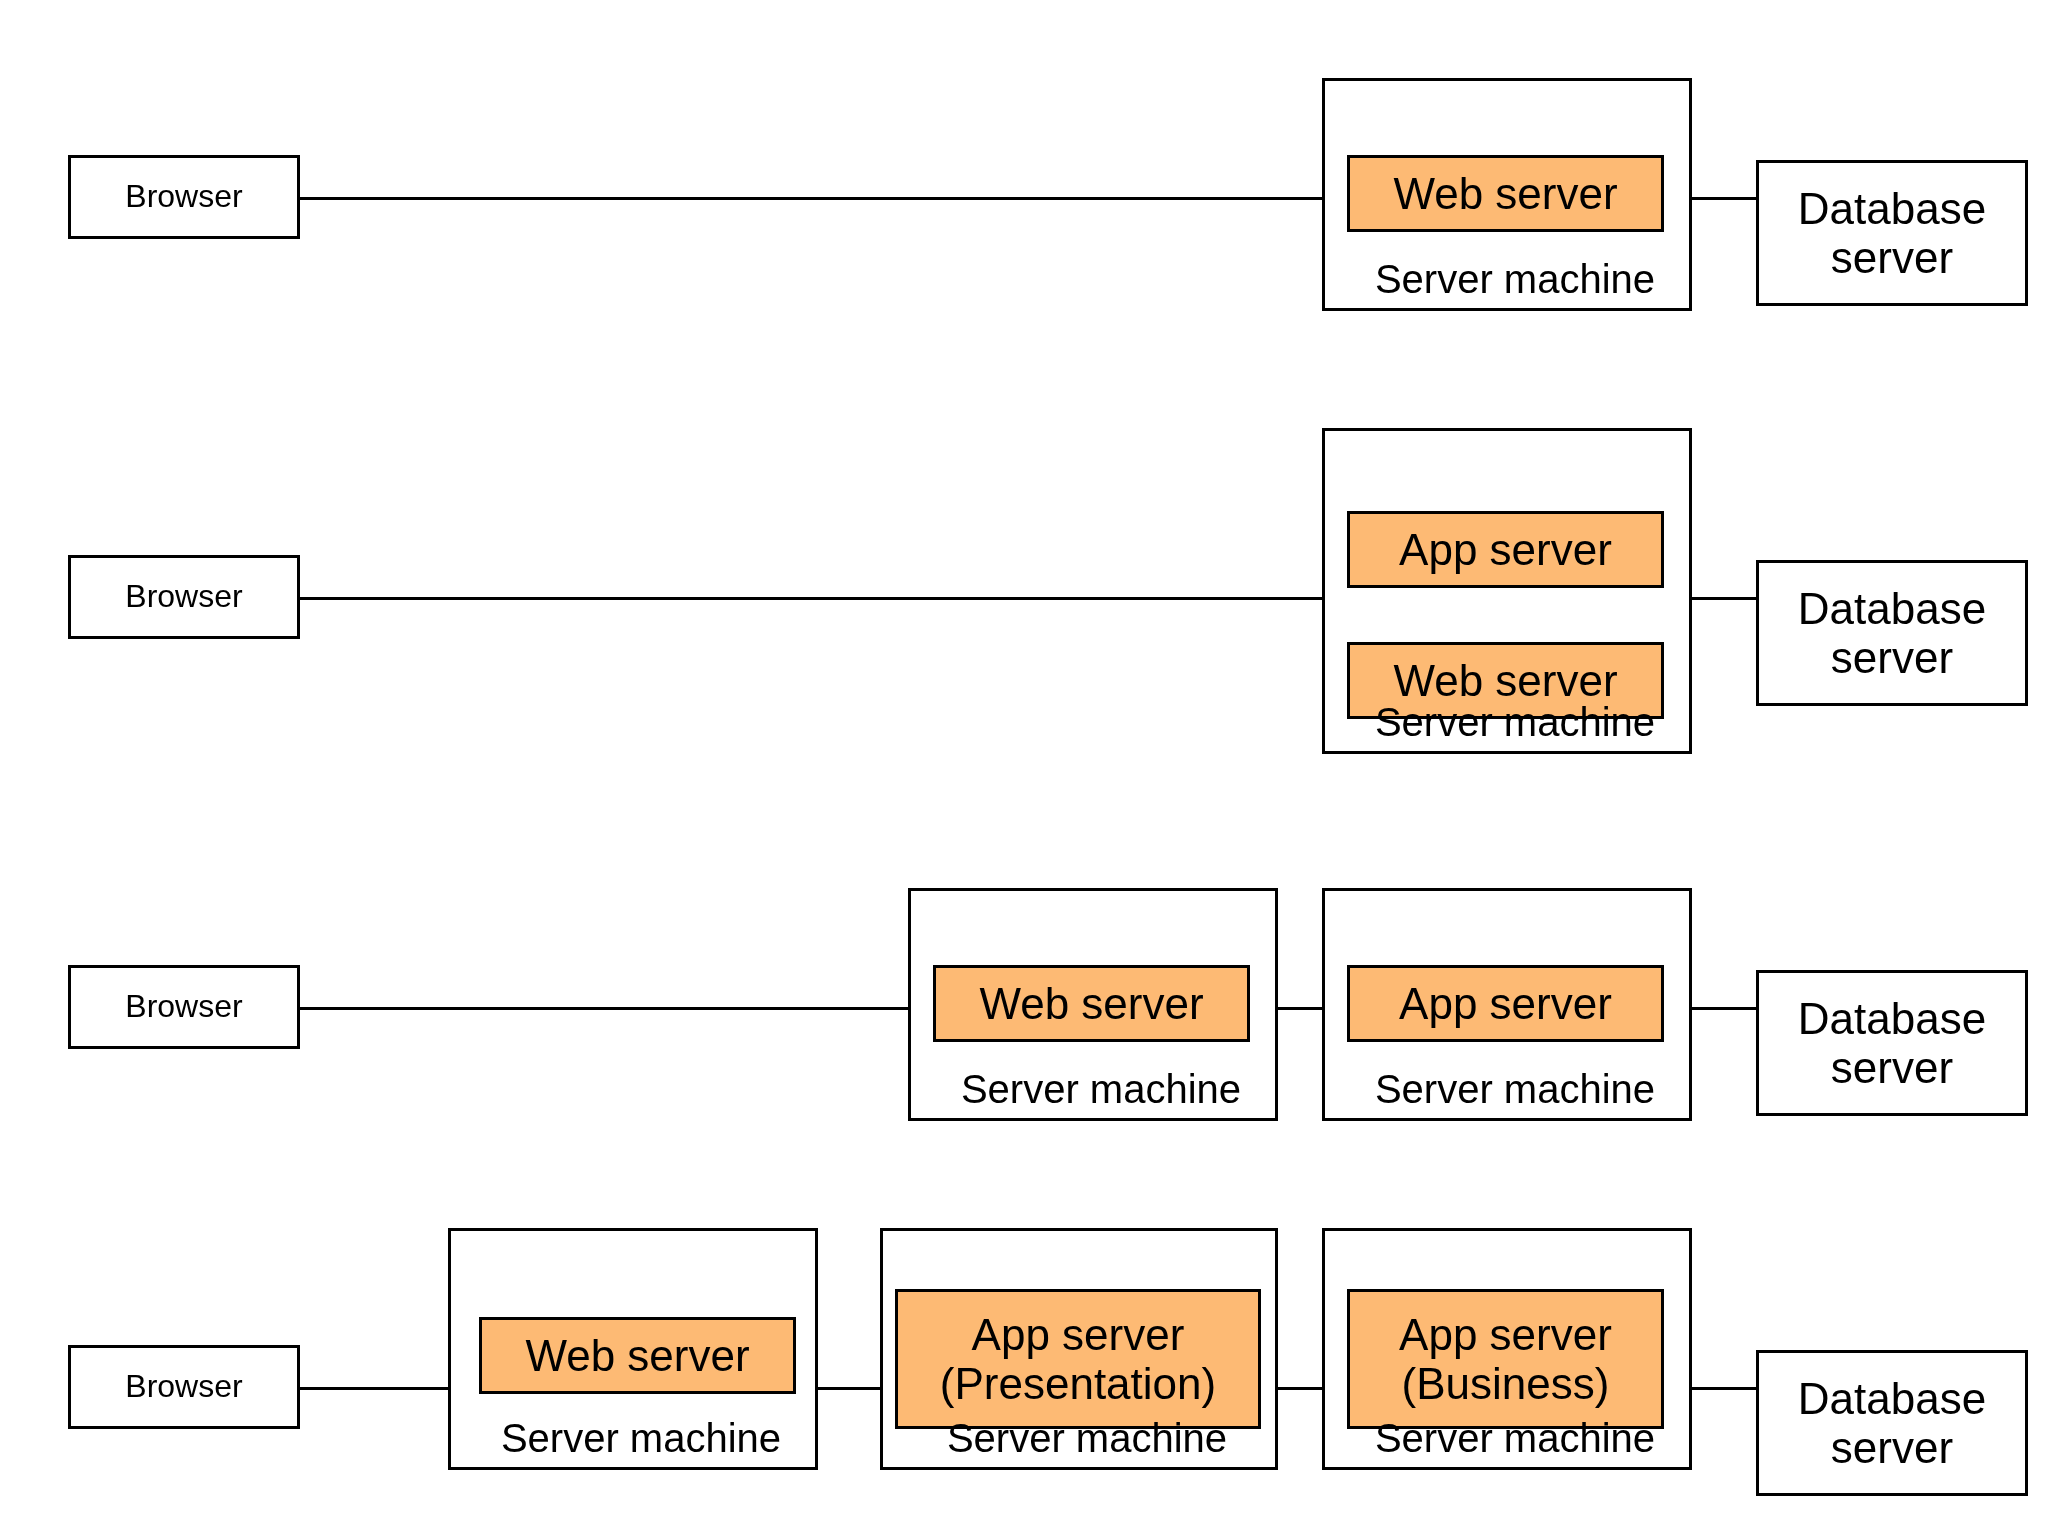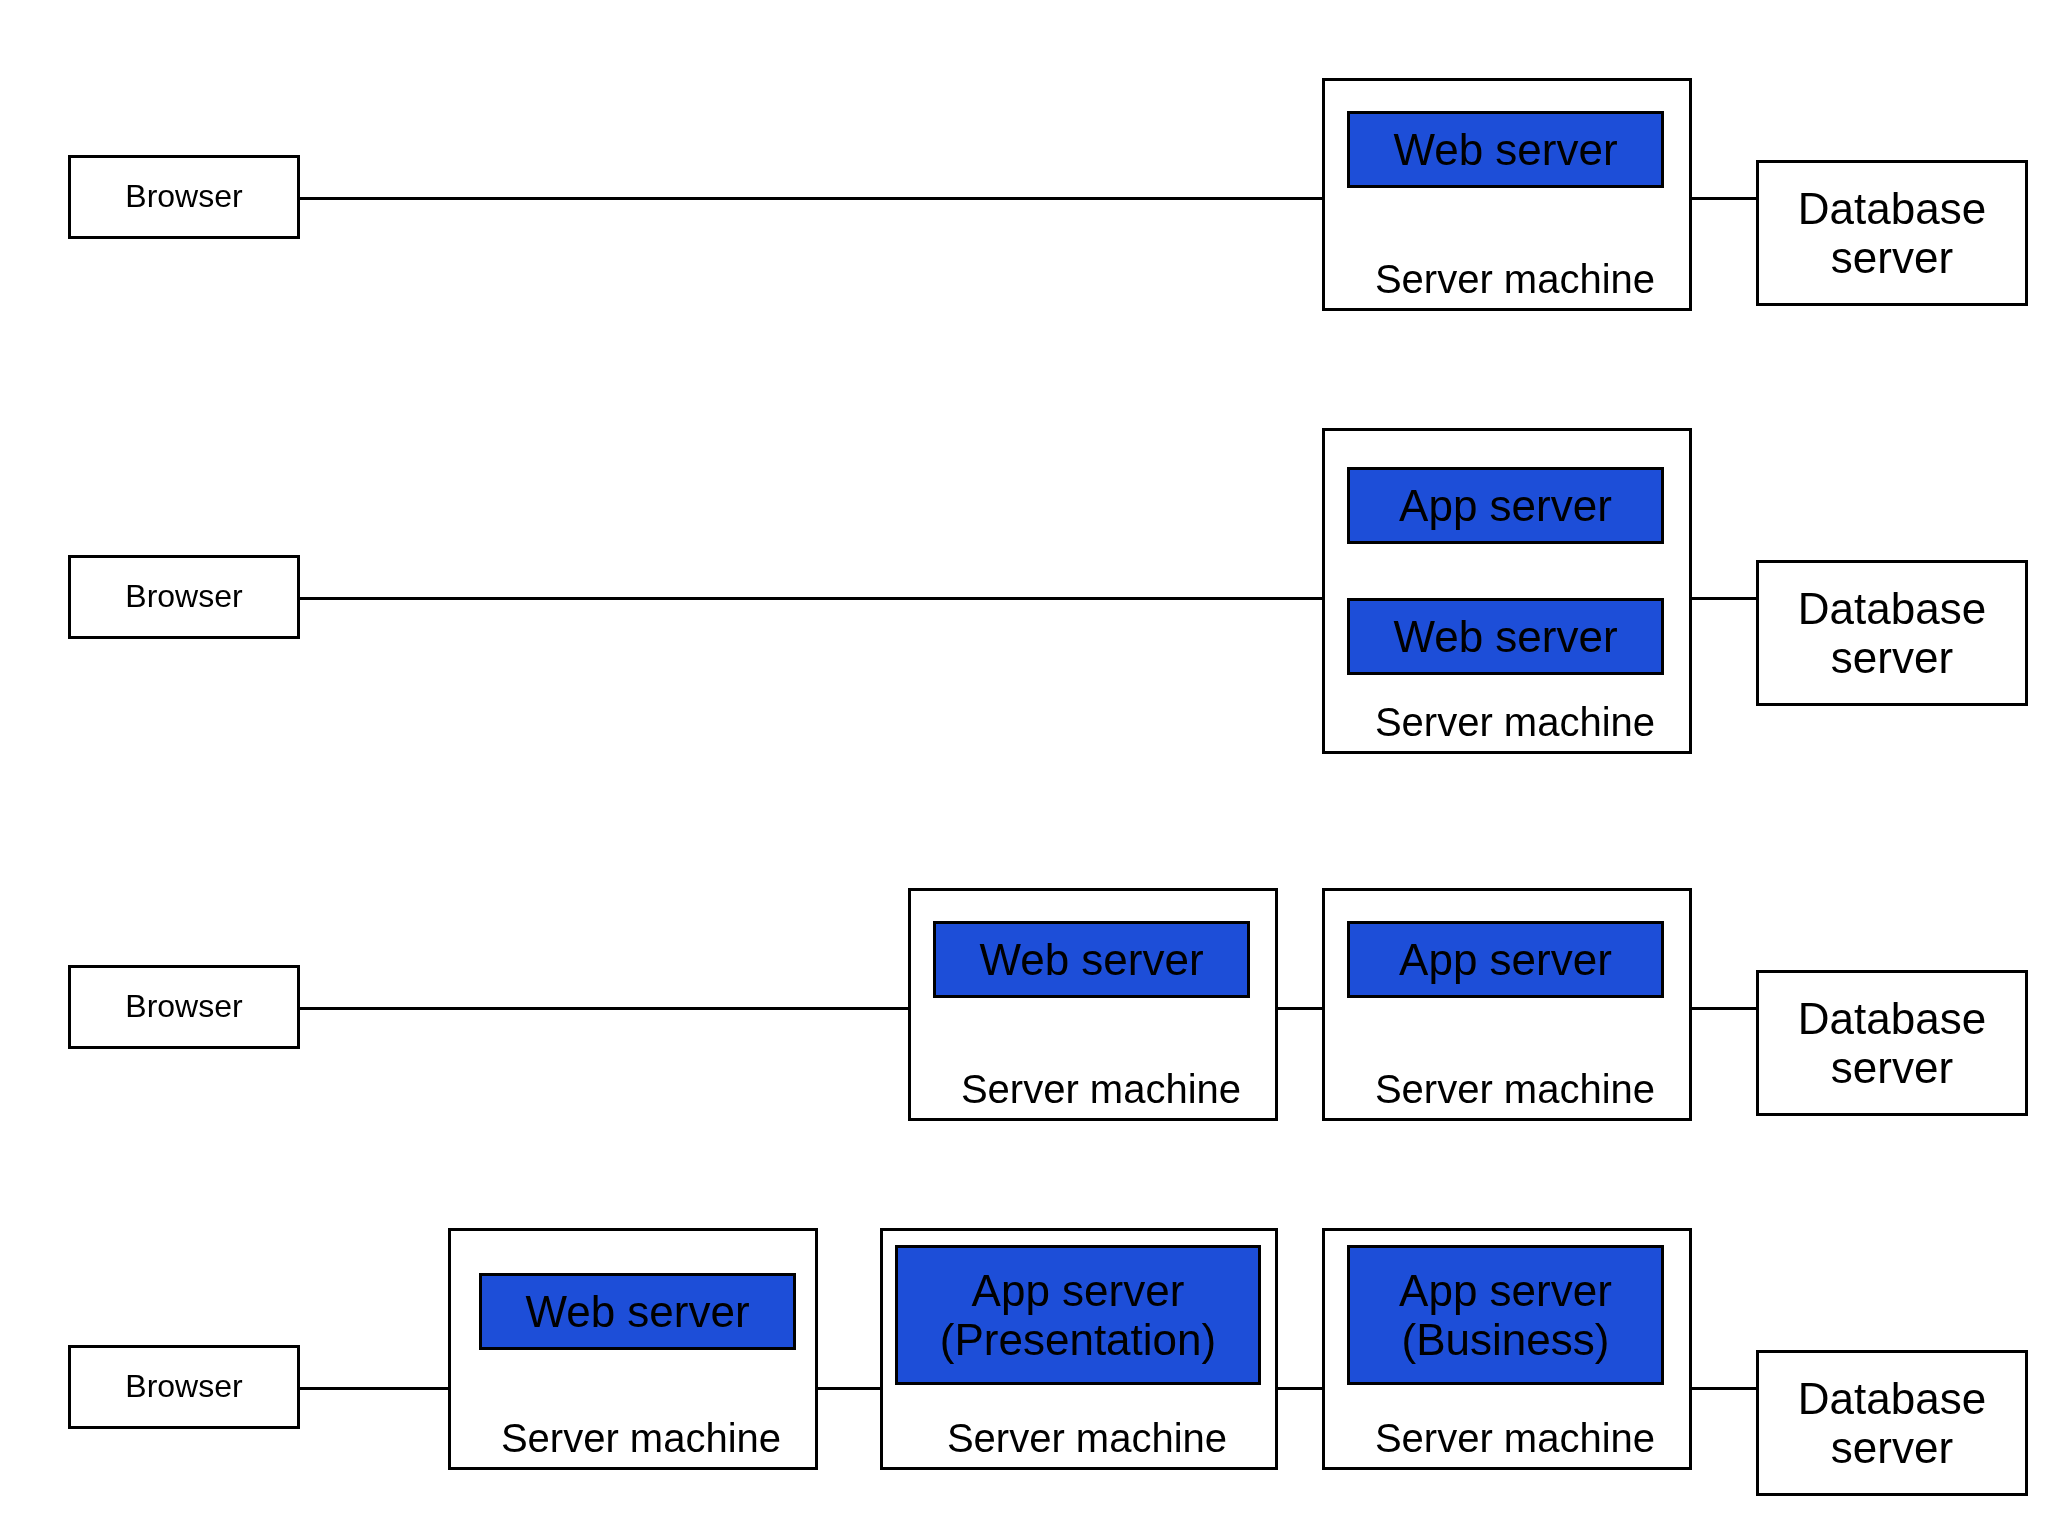--- a/index.html
+++ b/index.html
@@ -58,28 +58,29 @@
     text-align: center;
     font-size: 40px;
     line-height: 1.05;
   }
 
   
   .component {
     position: absolute;
     box-sizing: border-box;
     border: 3px solid #000000;
-    background: #1d4ed8;
+    background: #fdba74;
     display: flex;
     align-items: center;
     justify-content: center;
     text-align: center;
     font-size: 44px;
     line-height: 1.12;
     white-space: pre-line;
+    margin-top: 44px;
   }
 
   
   .link {
     position: absolute;
     height: 0;
     border-top: 3px solid #000000;
   }
 </style>
 </head>

